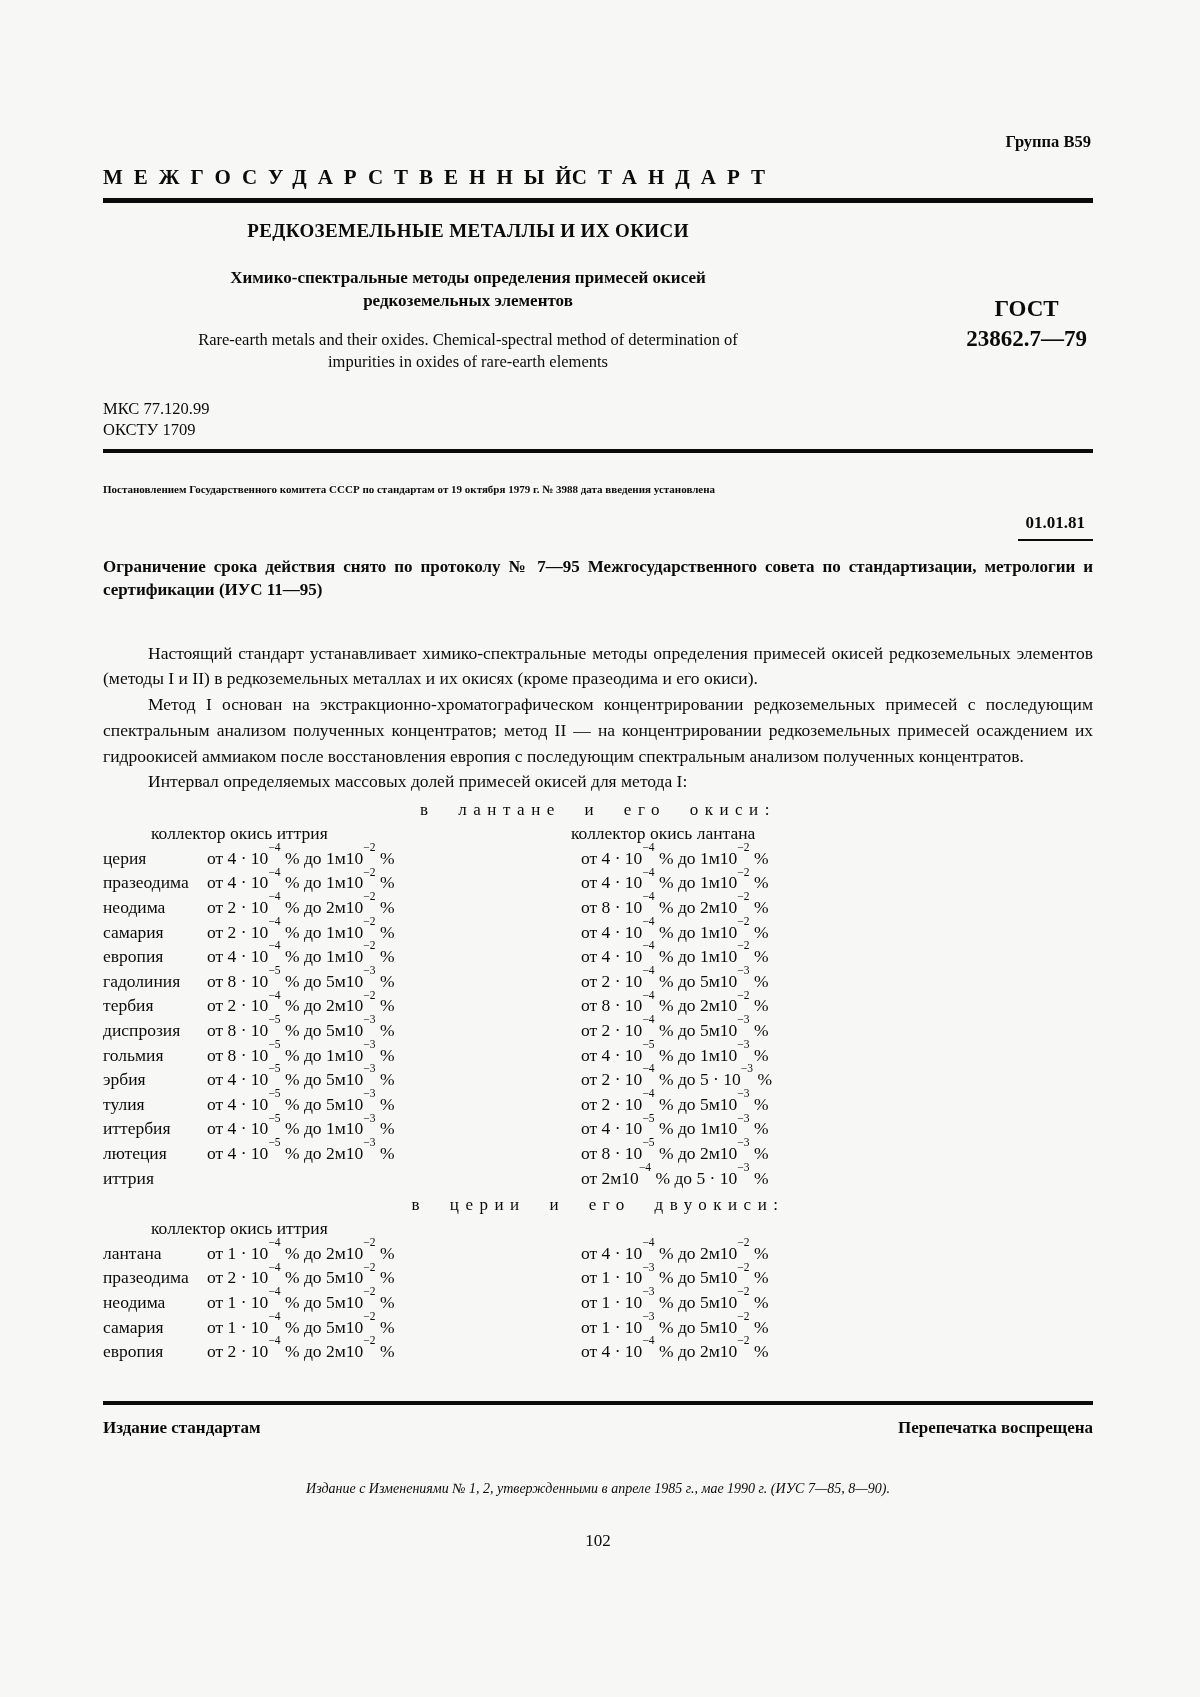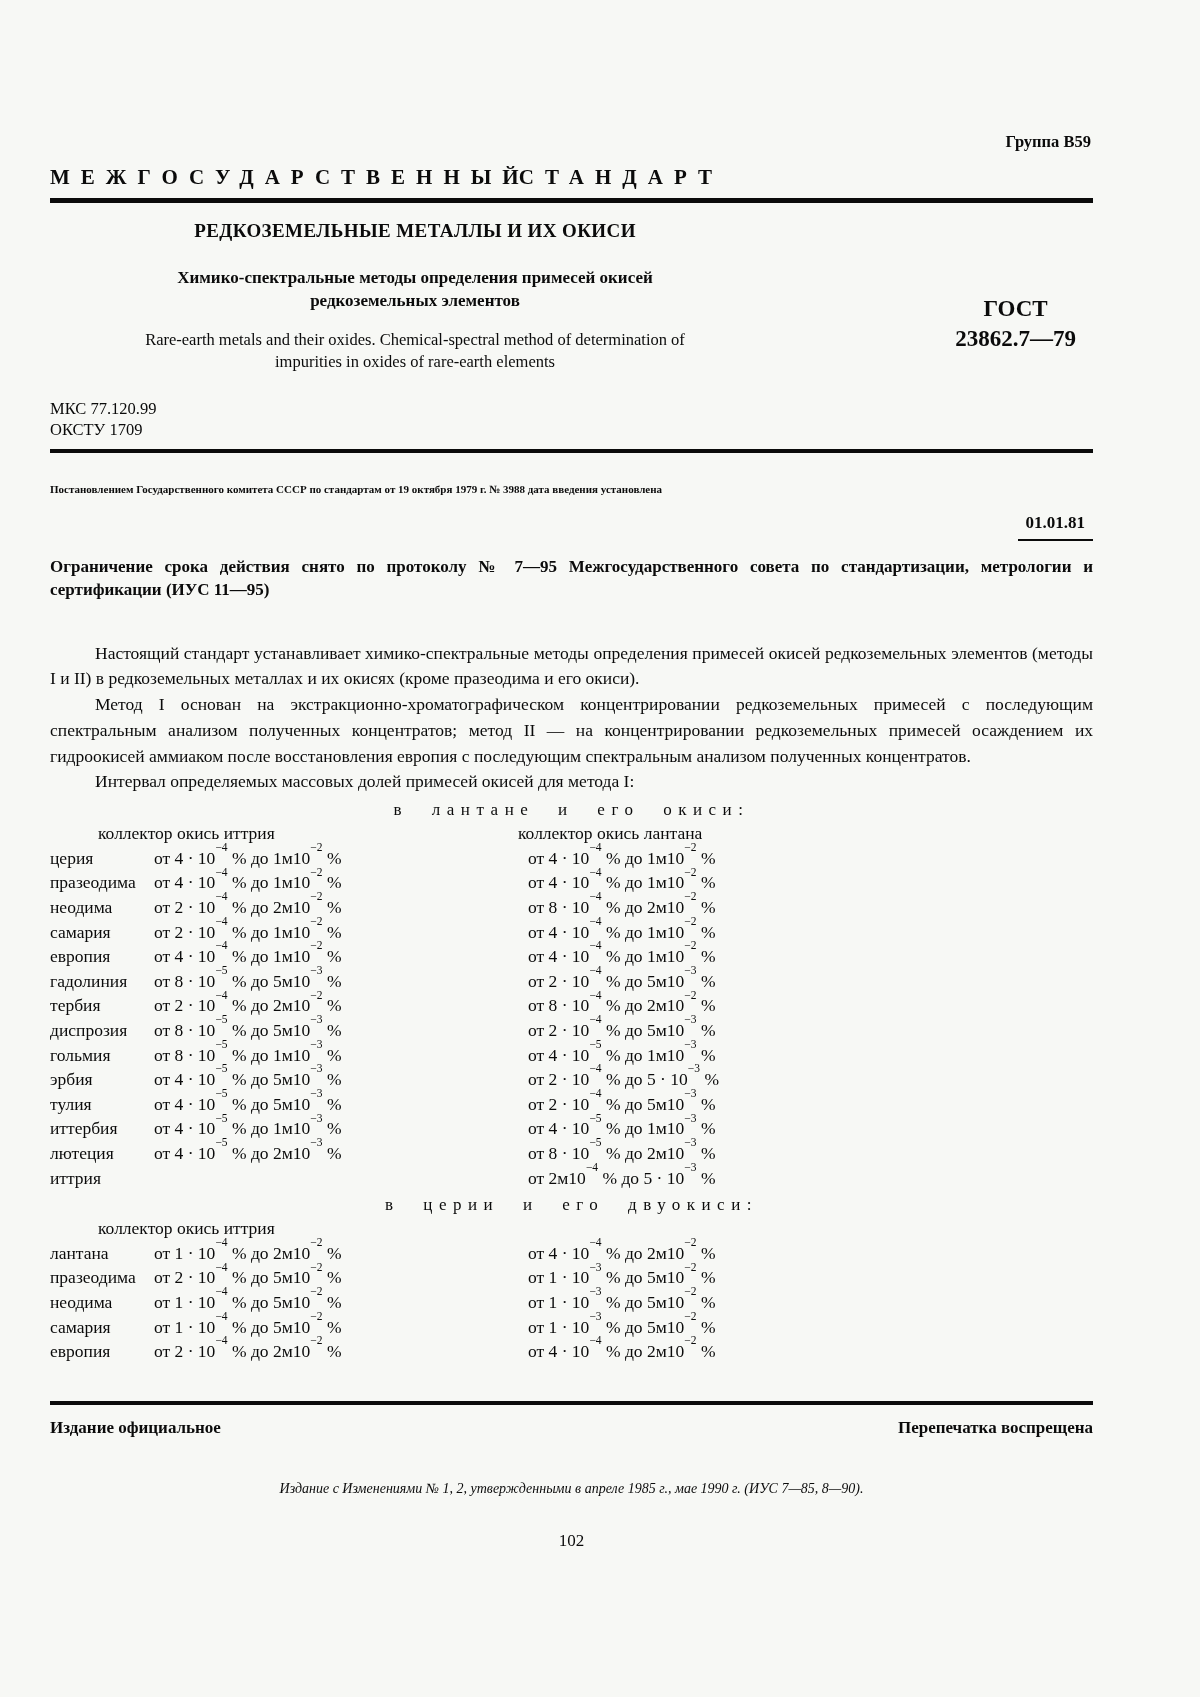--- a/index.html
+++ b/index.html
@@ -5,21 +5,21 @@
   html, body {
     margin: 0;
     padding: 0;
     background: #f7f8f5;
   }
   .page {
     position: relative;
     width: 1200px;
     height: 1697px;
     box-sizing: border-box;
-    padding: 132px 107px 0 50px;
+    padding: 132px 107px 0 103px;
     background: #f7f8f5;
     color: #0b0b0b;
     font-family: "Liberation Serif", "DejaVu Serif", serif;
     overflow: hidden;
   }
   .group-label {
     text-align: right;
     font-weight: bold;
     font-size: 16.5px;
     padding-right: 2px;
@@ -37,21 +37,21 @@
   }
   .rule-1 { height: 5px; background: #0b0b0b; margin-top: 8px; }
   .rule-2 { height: 4px; background: #0b0b0b; margin-top: 9px; }
   .header-area { position: relative; margin-top: 17px; min-height: 158px; }
   .header-left { width: 730px; text-align: center; }
   .doc-title { font-weight: bold; font-size: 19px; letter-spacing: 0.4px; }
   .doc-subtitle { font-weight: bold; font-size: 17px; line-height: 23px; margin-top: 24px; }
   .doc-title-en { font-size: 16.5px; line-height: 21.5px; margin-top: 17px; }
   .gost-box {
     position: absolute;
-    right: 17px;
+    right: 6px;
     top: 74px;
     text-align: center;
     font-weight: bold;
     font-size: 23px;
     line-height: 30px;
     white-space: nowrap;
   }
   .codes { font-size: 16.5px; line-height: 21px; margin-top: 20px; }
   .decree {
     font-weight: bold;
@@ -276,21 +276,21 @@
     <div class="trow">
         <span class="c">европия</span>
         <span class="c">от 2 · 10<sup>−4</sup> % до 2м10<sup>−2</sup> %</span>
         <span class="c">от 4 · 10<sup>−4</sup> % до 2м10<sup>−2</sup> %</span>
       </div>
   </div>
 
   <div class="footer-rule"></div>
 
   <div class="footer-row">
-    <span>Издание официальное</span>
+    <span>Издание стандартам</span>
     <span>Перепечатка воспрещена</span>
   </div>
 
   <div class="edition-note">Издание с Изменениями № 1, 2, утвержденными в апреле 1985 г., мае 1990 г. (ИУС 7—85, 8—90).</div>
 
   <div class="page-num">102</div>
 
 </div>
 
 </body></html>

